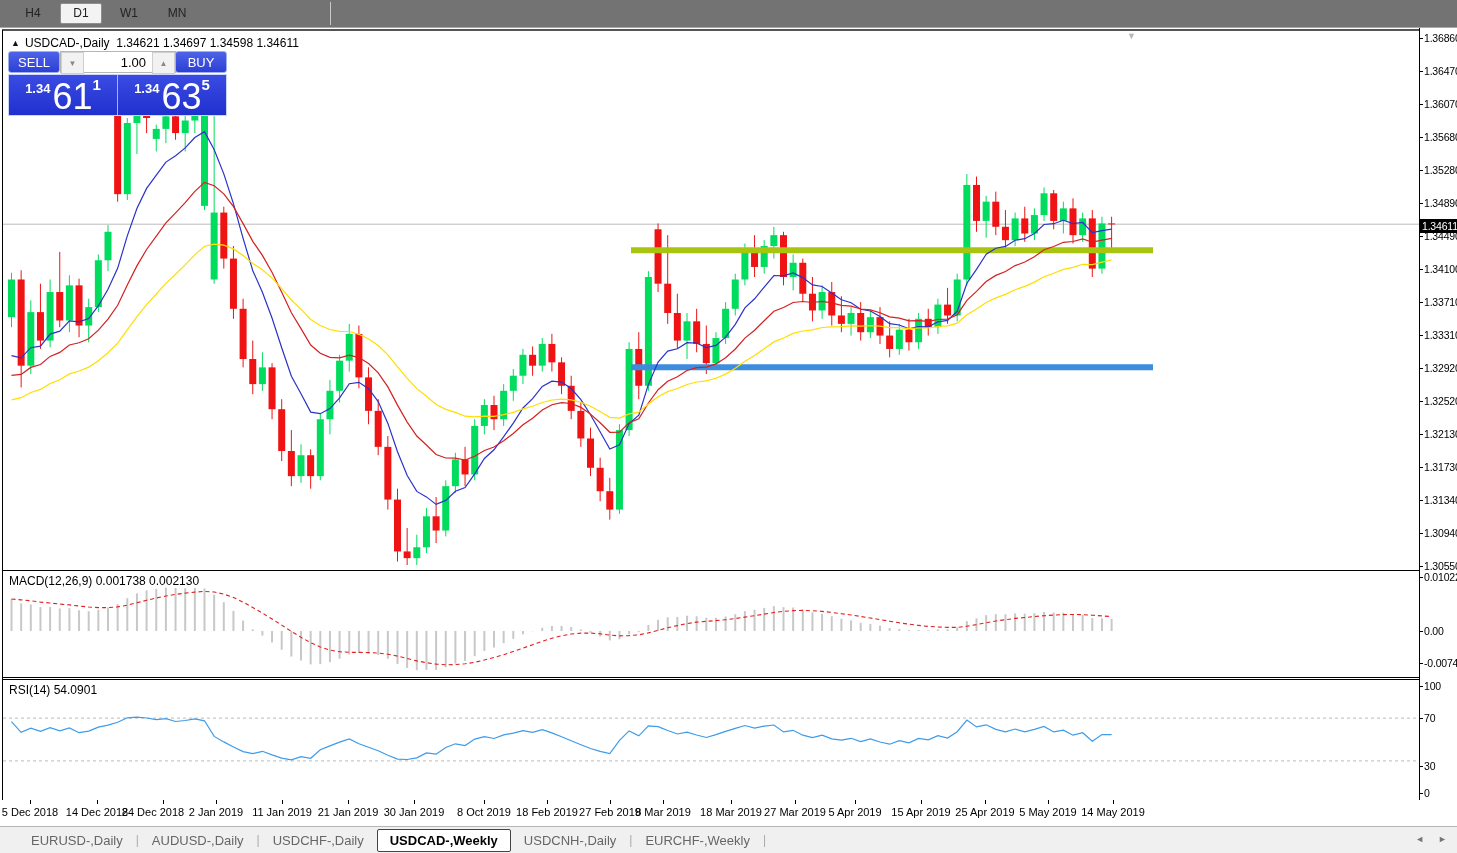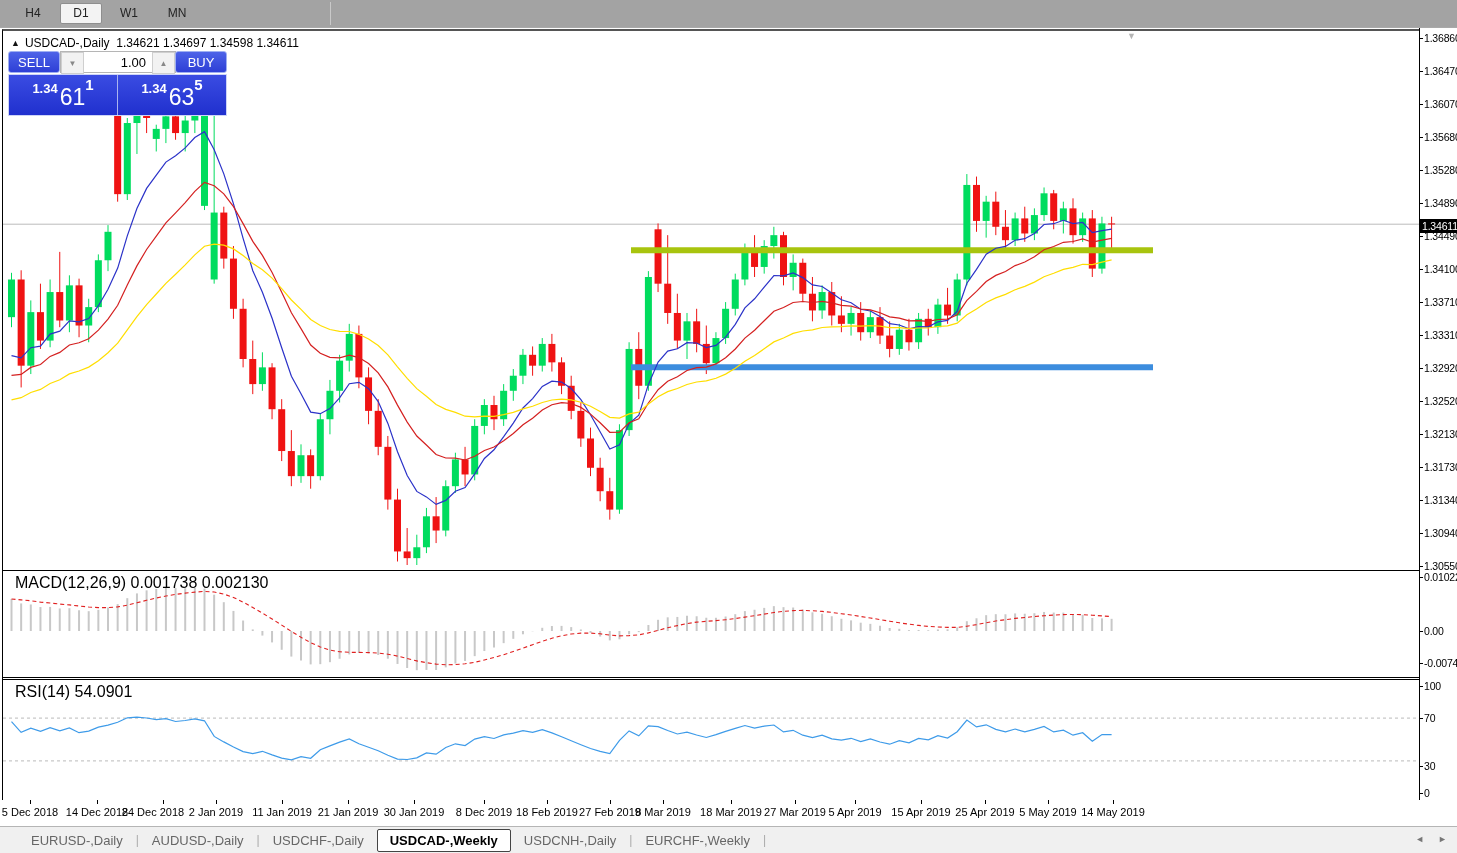--- a/index.html
+++ b/index.html
@@ -2,59 +2,59 @@
 <html><head>
 <meta charset="utf-8">
 <style>
   html,body{margin:0;padding:0;}
   body{
     width:1457px;height:853px;position:relative;overflow:hidden;
     background:#ffffff;font-family:"Liberation Sans",sans-serif;
     -webkit-font-smoothing:antialiased;
   }
   
-  .tf-bar{position:absolute;left:0;top:0;width:1457px;height:27px;background:#a3a3a3;border-bottom:1px solid #a9a9a9;}
+  .tf-bar{position:absolute;left:0;top:0;width:1457px;height:27px;background:#737373;border-bottom:1px solid #a9a9a9;}
   .tf-tabs{position:absolute;left:12px;top:3px;display:flex;gap:6px;}
   .tf-tab{min-width:30px;height:19px;line-height:19px;text-align:center;font-size:12px;color:#222;padding:0 5px;border:1px solid transparent;cursor:default;}
   .tf-tab.active{background:#f3f3f3;border:1px solid #8e8e8e;border-radius:2px;}
   .tf-sep{position:absolute;left:330px;top:2px;width:1px;height:23px;background:#c9c9c9;}
   
   .chart-frame{position:absolute;left:0;top:28px;width:1457px;height:825px;background:#fff;}
   .pane{position:absolute;left:2px;width:1417px;background:#fff;}
   .pane-border{border-left:1px solid #000;}
   #price-pane{top:1px;height:539px;border-top:2px solid #555;border-bottom:3px double #000;}
   #macd-pane{top:543px;height:106px;border-bottom:3px double #000;}
   #rsi-pane{top:652px;height:120px;border-bottom:1px solid #000;}
   svg.canvas{position:absolute;left:0;top:0;}
   .vborder{position:absolute;top:28px;height:772px;width:1px;background:#000;}
   
   .chart-title{position:absolute;left:8px;top:5px;font-size:12px;color:#000;display:flex;align-items:center;gap:5px;white-space:pre;}
   .collapse-arrow{font-size:9px;color:#111;}
-  .pane-label{position:absolute;left:12px;top:3px;font-size:16px;color:#000;white-space:pre;}
+  .pane-label{position:absolute;left:6px;top:3px;font-size:12px;color:#000;white-space:pre;}
   .axis-label{position:absolute;left:1424px;font-size:10.5px;letter-spacing:-0.2px;color:#000;transform:translateY(-50%);white-space:nowrap;}
   .axis-dash{position:absolute;left:1419px;width:4px;height:1px;background:#000;}
   .cur-tag{position:absolute;left:1419px;width:38px;height:14px;background:#000;color:#fff;font-size:10.5px;line-height:14px;padding-left:3px;transform:translateY(-50%);letter-spacing:-0.2px;}
   .shift-marker{position:absolute;font-size:9px;color:#b5b5b5;}
   
   .date-axis{position:absolute;left:0;top:800px;width:1457px;height:26px;background:#fff;}
   .date-tick{position:absolute;top:0;width:1px;height:4px;background:#000;}
   .date-label{position:absolute;top:6px;width:80px;margin-left:-40px;text-align:center;font-size:11px;color:#000;white-space:nowrap;}
   
   .trade-panel{position:absolute;left:5px;top:20px;width:219px;height:64px;}
   .tp-row{position:absolute;left:0;top:0;width:219px;height:22px;display:flex;}
   .tp-btn{height:20px;border:1px solid #9fb0f2;border-radius:3px;background:linear-gradient(#4d63e8,#2e3fd6);color:#fff;font-size:13px;display:flex;align-items:center;justify-content:center;cursor:pointer;}
   .tp-sell{width:50px;} .tp-buy{width:50px;position:absolute;right:0;}
   .tp-spin{position:absolute;left:52px;width:114px;height:20px;border:1px solid #b5b5b5;background:#fff;display:flex;}
   .tp-spin-btn{width:21px;height:100%;background:#f2f2f2;border:1px solid #cfcfcf;color:#888;font-size:8px;display:flex;align-items:center;justify-content:center;cursor:pointer;}
   .tp-vol{flex:1;border:none;outline:none;text-align:right;font-size:13px;padding-right:6px;color:#000;background:#fff;width:60px;}
   .tp-tiles{position:absolute;left:0;top:23px;width:217px;height:40px;border:1px solid #cdd4f7;background:#2534d2;display:flex;}
   .tp-tile{flex:1;display:flex;align-items:flex-end;justify-content:center;color:#fff;cursor:pointer;padding-bottom:3px;background:linear-gradient(#3a4ce2,#2030ce);}
   .tp-tile.sell{border-right:1px solid #aab4f0;}
   .tp-small{font-size:13px;font-weight:bold;margin:0 2px 16px 0;}
-  .tp-big{font-size:23px;font-weight:500;line-height:30px;}
+  .tp-big{font-size:36px;font-weight:500;line-height:30px;}
   .tp-sup{font-size:15px;font-weight:bold;align-self:flex-start;margin-top:1px;}
   
   .tab-bar{position:absolute;left:0;top:826px;width:1457px;height:27px;background:#f0f0f0;border-top:1px solid #b5b5b5;display:flex;align-items:center;padding-left:18px;box-sizing:border-box;}
   .chart-tab{font-size:13px;color:#666;padding:4px 13px;white-space:nowrap;cursor:pointer;}
   .chart-tab.active{background:#fff;border:1px solid #444;border-radius:2px;color:#000;font-weight:bold;padding:3px 12px;}
   .tab-pipe{color:#aaa;font-size:12px;}
   .tab-scroll{position:absolute;right:10px;top:7px;display:flex;gap:14px;}
   .tab-scroll span{font-size:9px;color:#777;cursor:pointer;}
 </style>
 </head>
@@ -535,21 +535,21 @@
     <div class="date-label" style="left: 153px;">24 Dec 2018</div>
     <div class="date-tick" style="left: 216px;"></div>
     <div class="date-label" style="left: 216px;">2 Jan 2019</div>
     <div class="date-tick" style="left: 282px;"></div>
     <div class="date-label" style="left: 282px;">11 Jan 2019</div>
     <div class="date-tick" style="left: 348px;"></div>
     <div class="date-label" style="left: 348px;">21 Jan 2019</div>
     <div class="date-tick" style="left: 414px;"></div>
     <div class="date-label" style="left: 414px;">30 Jan 2019</div>
     <div class="date-tick" style="left: 484px;"></div>
-    <div class="date-label" style="left: 484px;">8 Dec 2019</div>
+    <div class="date-label" style="left: 484px;">8 Oct 2019</div>
     <div class="date-tick" style="left: 547px;"></div>
     <div class="date-label" style="left: 547px;">18 Feb 2019</div>
     <div class="date-tick" style="left: 610px;"></div>
     <div class="date-label" style="left: 610px;">27 Feb 2019</div>
     <div class="date-tick" style="left: 663px;"></div>
     <div class="date-label" style="left: 663px;">8 Mar 2019</div>
     <div class="date-tick" style="left: 731px;"></div>
     <div class="date-label" style="left: 731px;">18 Mar 2019</div>
     <div class="date-tick" style="left: 795px;"></div>
     <div class="date-label" style="left: 795px;">27 Mar 2019</div>

